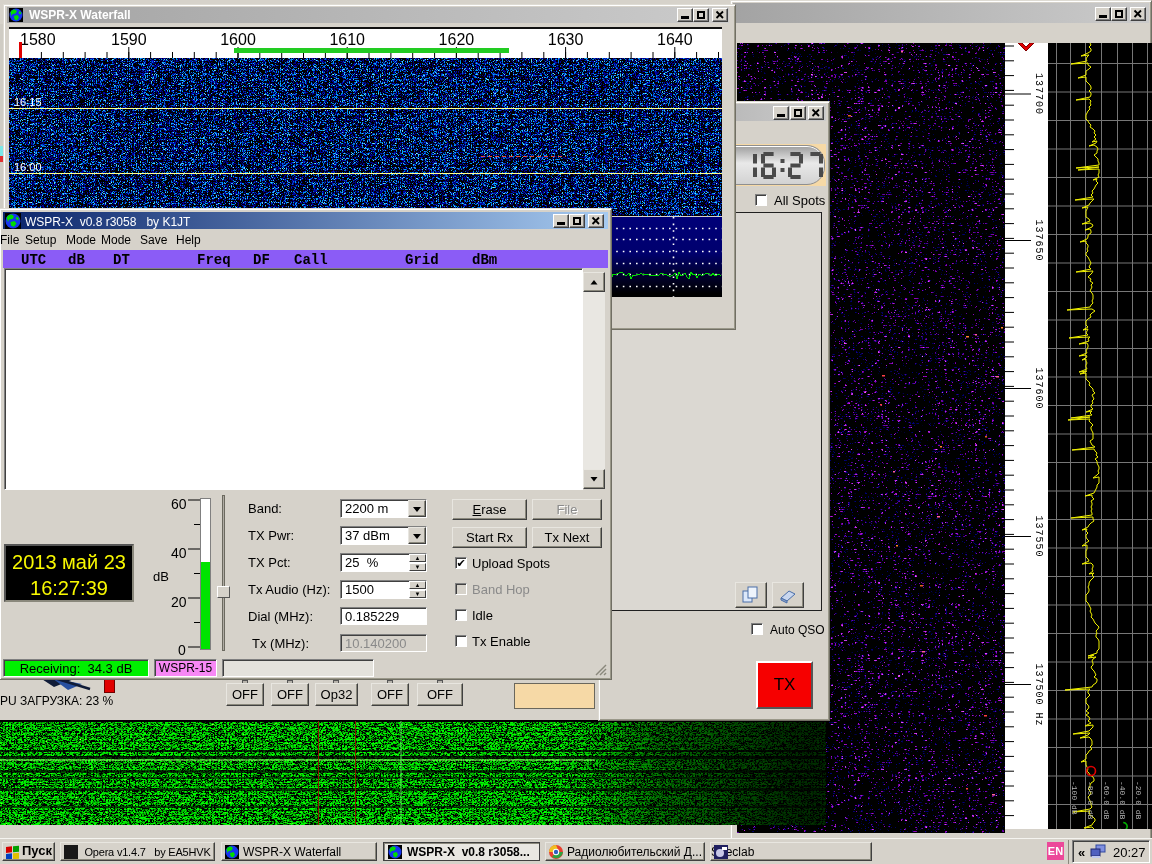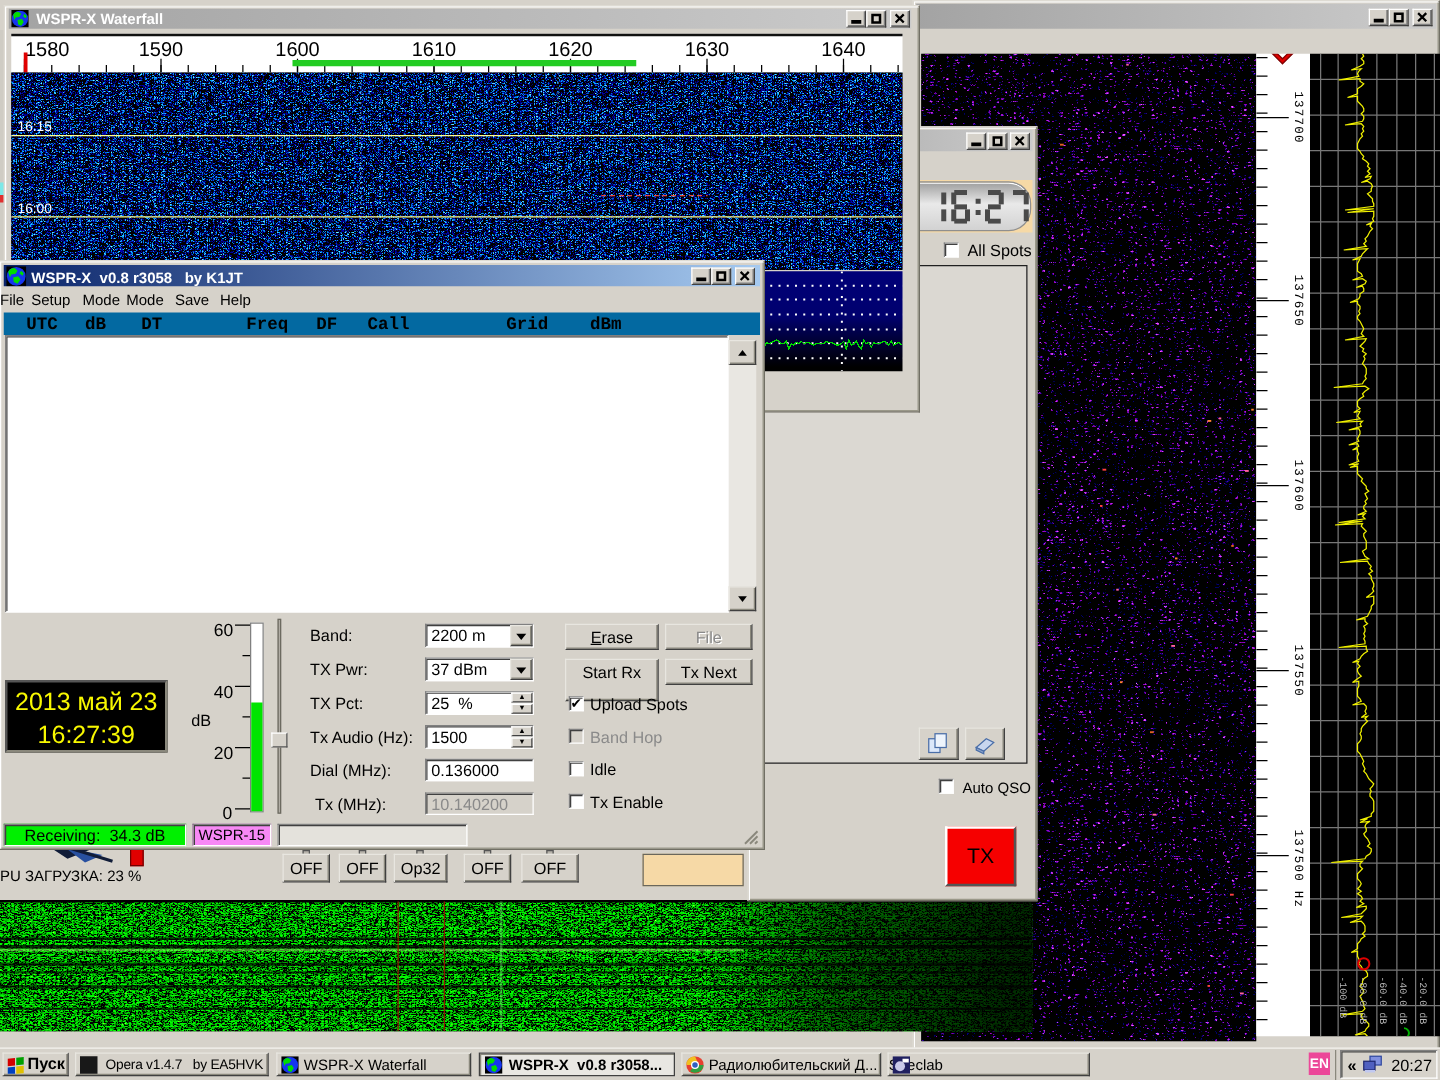--- a/index.html
+++ b/index.html
@@ -411,21 +411,21 @@
 
 <div id="main" class="win" style="left:-1px;top:208px;width:613px;height:472px">
   <div class="abs tb-active" style="left:3px;top:3px;right:3px;height:17px">
     <svg class="abs" style="left:2px;top:1px" width="16" height="16">
         <rect width="16" height="16" fill="#000"></rect>
         <circle cx="8" cy="8" r="7.5" fill="#1535f0"></circle>
         <path d="M1.5 4.5 Q3.5 1 7 1.5 L9 3.5 L7.5 6 L4 6.5 L3 9 Z" fill="#00dd00"></path>
         <path d="M5.5 9 L9.5 8 L11.5 10.5 L9 14 L6 12.5 Z" fill="#00dd00"></path>
         <path d="M12 3.5 L14 5.5 L13 7.5 L10.5 5.5 Z" fill="#00dd00"></path>
       </svg>
-    <span style="position:absolute;left:22px;top:3px;font-weight:bold;font-size:12px;color:#fff">WSPR-X&nbsp; v0.8 r3058&nbsp;&nbsp; by K1JT</span>
+    <span style="position:absolute;left:22px;top:3px;font-weight:normal;font-size:12px;color:#fff">WSPR-X&nbsp; v0.8 r3058&nbsp;&nbsp; by K1JT</span>
     <div class="tbtn" style="right:39px;top:2px">
         <span style="position:absolute;left:3px;bottom:2px;width:8px;height:3px;background:#000"></span>
       </div>
     <div class="tbtn" style="right:23px;top:2px">
         <span style="position:absolute;left:3px;top:2px;width:8px;height:8px;border:2px solid #000"></span>
       </div>
     <div class="tbtn" style="right:4px;top:2px">
         <svg width="14" height="12" style="position:absolute;left:0;top:0">
           <path d="M3.5 2.5 L10 9 M10 2.5 L3.5 9" stroke="#000" stroke-width="1.8"></path>
         </svg>
@@ -434,21 +434,21 @@
 
   <div class="abs" style="left:0px;top:21px;right:3px;height:20px;font-size:12px;color:#000">
     <span style="position:absolute;left:0px;top:3px">File</span>
     <span style="position:absolute;left:25px;top:3px">Setup</span>
     <span style="position:absolute;left:66px;top:3px">Mode</span>
     <span style="position:absolute;left:101px;top:3px">Mode</span>
     <span style="position:absolute;left:140px;top:3px">Save</span>
     <span style="position:absolute;left:176px;top:3px">Help</span>
   </div>
 
-  <div class="abs" style="left:3px;top:41px;right:3px;height:18px;background:#0369a1;font-family:'Liberation Mono',monospace;font-weight:bold;font-size:14px;color:#000">
+  <div class="abs" style="left:3px;top:41px;right:3px;height:18px;background:#8b5cf6;font-family:'Liberation Mono',monospace;font-weight:bold;font-size:14px;color:#000">
     <span style="position:absolute;left:18px;top:2px">UTC</span>
     <span style="position:absolute;left:65px;top:2px">dB</span>
     <span style="position:absolute;left:110px;top:2px">DT</span>
     <span style="position:absolute;left:194px;top:2px">Freq</span>
     <span style="position:absolute;left:250px;top:2px">DF</span>
     <span style="position:absolute;left:291px;top:2px">Call</span>
     <span style="position:absolute;left:402px;top:2px">Grid</span>
     <span style="position:absolute;left:469px;top:2px">dBm</span>
   </div>
 
@@ -499,26 +499,26 @@
     <div class="lbl" style="left:252px;top:146px">Tx (MHz):</div>
 
     <div class="inp" style="left:340px;top:9px;width:87px;height:19px">2200 m<div class="btn" style="right:0;top:0;width:18px;height:17px"><svg width="16" height="15">
             <path d="M4 6 L12 6 L8 11Z" fill="#000"></path>
           </svg></div></div>
     <div class="inp" style="left:340px;top:36px;width:87px;height:19px">37 dBm<div class="btn" style="right:0;top:0;width:18px;height:17px"><svg width="16" height="15">
             <path d="M4 6 L12 6 L8 11Z" fill="#000"></path>
           </svg></div></div>
     <div class="inp" style="left:340px;top:63px;width:87px;height:19px">25&nbsp; %<div class="spin" style="right:0;top:0">▲</div><div class="spin" style="right:0;bottom:0">▼</div></div>
     <div class="inp" style="left:340px;top:90px;width:87px;height:19px">1500<div class="spin" style="right:0;top:0">▲</div><div class="spin" style="right:0;bottom:0">▼</div></div>
-    <div class="inp" style="left:340px;top:117px;width:87px;height:18px">0.136000</div>
+    <div class="inp" style="left:340px;top:117px;width:87px;height:18px">0.185229</div>
     <div class="inp" style="left:340px;top:144px;width:87px;height:18px;background:#d6d2ca;color:#8a8a8a">10.140200</div>
 
     <div class="btn" style="left:452px;top:9px;width:75px;height:21px;line-height:19px"><u>E</u>rase</div>
     <div class="btn" style="left:532px;top:9px;width:70px;height:21px;line-height:19px;color:#8a8a8a;text-shadow:1px 1px 0 #fff">File</div>
-    <div class="btn" style="left:452px;top:37px;width:75px;height:34px;line-height:19px">Start Rx</div>
+    <div class="btn" style="left:452px;top:37px;width:75px;height:21px;line-height:19px">Start Rx</div>
     <div class="btn" style="left:532px;top:37px;width:70px;height:21px;line-height:19px">Tx Next</div>
 
     <div class="cb" style="left:455px;top:67px;font-size:11px;line-height:11px;text-align:center">✔</div>
     <div class="lbl" style="left:472px;top:66px">Upload Spots</div>
     <div class="cb" style="left:455px;top:93px;background:#d6d2ca"></div>
     <div class="lbl" style="left:472px;top:92px;color:#8a8a8a">Band Hop</div>
     <div class="cb" style="left:455px;top:119px"></div>
     <div class="lbl" style="left:472px;top:118px">Idle</div>
     <div class="cb" style="left:455px;top:145px"></div>
     <div class="lbl" style="left:472px;top:144px">Tx Enable</div>

